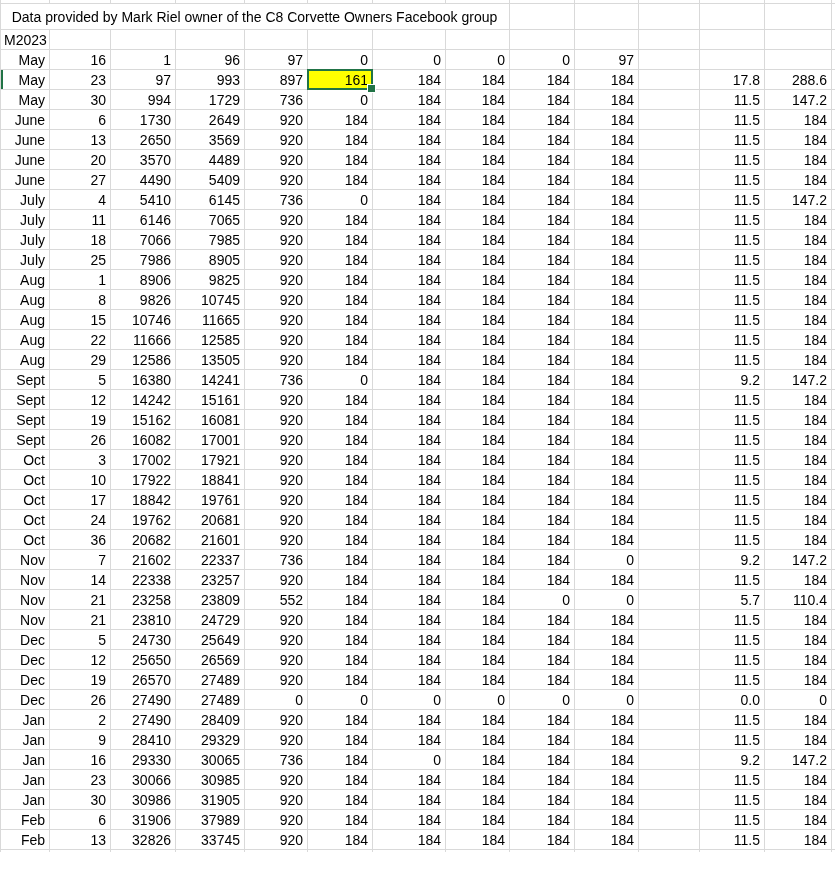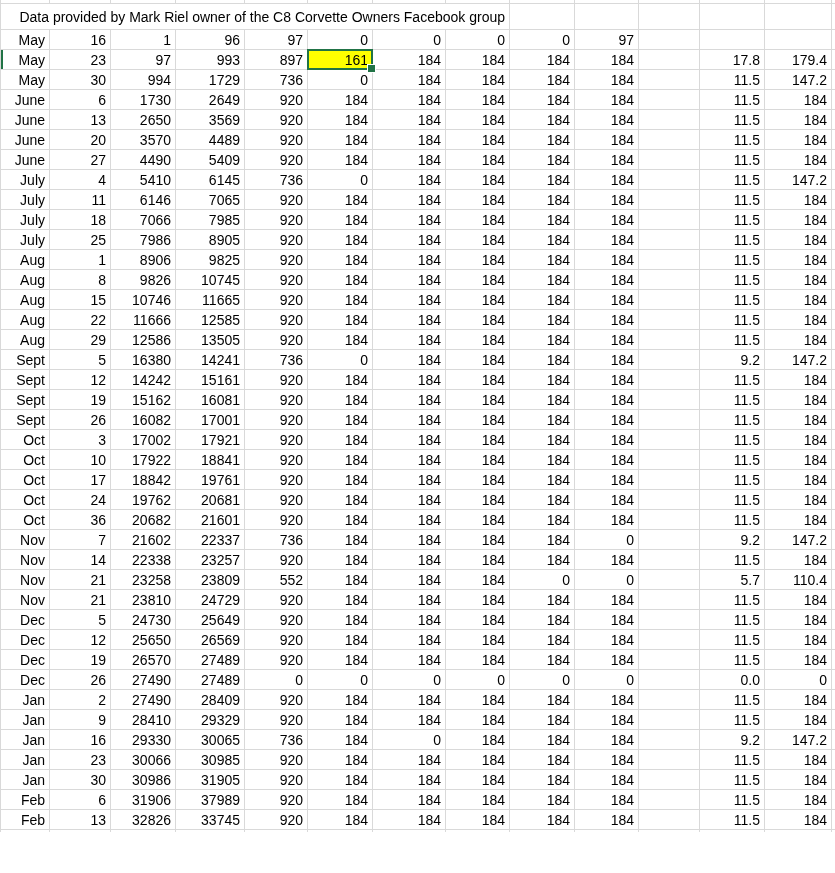--- a/index.html
+++ b/index.html
@@ -24,21 +24,21 @@
     white-space:nowrap;overflow:hidden;
     border-right:1px solid var(--grid);
     border-bottom:1px solid var(--grid);
   }
   tr > td:first-child, tr > th:first-child{border-left:1px solid var(--grid);}
   .filler{border-right:none;}
   .left{text-align:left;}
   tr.sliver-top td{height:4px;}
   tr.sliver-bottom td{height:2px;border-bottom:none;}
   tr.title-row td{height:26px;}
-  .title-cell{text-align:right;overflow:visible;position:relative;z-index:1;}
+  .title-cell{text-align:center;overflow:visible;position:relative;z-index:1;}
   tr.header-row th, tr.header-row td{height:21px;}
   
   .sel{
     background:var(--sel-fill);
     position:relative;overflow:visible;
   }
   .sel::after{
     content:"";position:absolute;top:-1px;left:-1px;right:-1px;bottom:-1px;
     border:2px solid var(--sel-border);pointer-events:none;z-index:2;
   }
@@ -92,20 +92,36 @@
       </tr>
     <tr class="title-row">
       <td class="title-cell" colspan="8">Data provided by Mark Riel owner of the C8 Corvette Owners Facebook group</td>
       <td></td>
       <td></td>
       <td></td>
       <td></td>
       <td></td>
       <td class="filler"></td>
     </tr>
+    <tr id="year-row">
+        <td class="left">M2023</td>
+        <td></td>
+        <td></td>
+        <td></td>
+        <td></td>
+        <td></td>
+        <td></td>
+        <td></td>
+        <td></td>
+        <td></td>
+        <td></td>
+        <td></td>
+        <td></td>
+        <td class="filler"></td>
+      </tr>
   </tbody>
   <tbody id="data-rows">
       <tr>
         <td>May</td>
         <td>16</td>
         <td>1</td>
         <td>96</td>
         <td>97</td>
         <td>0</td>
         <td>0</td>
@@ -123,21 +139,21 @@
         <td>97</td>
         <td>993</td>
         <td>897</td>
         <td class="sel">161</td>
         <td>184</td>
         <td>184</td>
         <td>184</td>
         <td>184</td>
         <td></td>
         <td>17.8</td>
-        <td>179.4</td>
+        <td>288.6</td>
         <td class="filler"></td>
       </tr>
       <tr>
         <td>May</td>
         <td>30</td>
         <td>994</td>
         <td>1729</td>
         <td>736</td>
         <td>0</td>
         <td>184</td>

